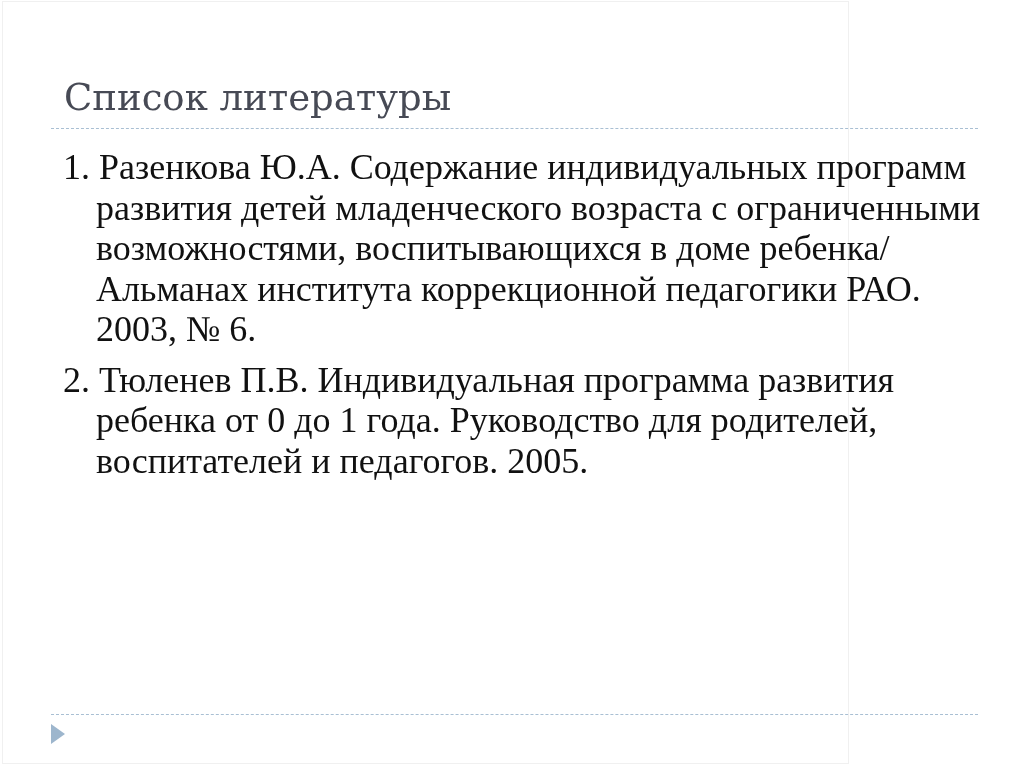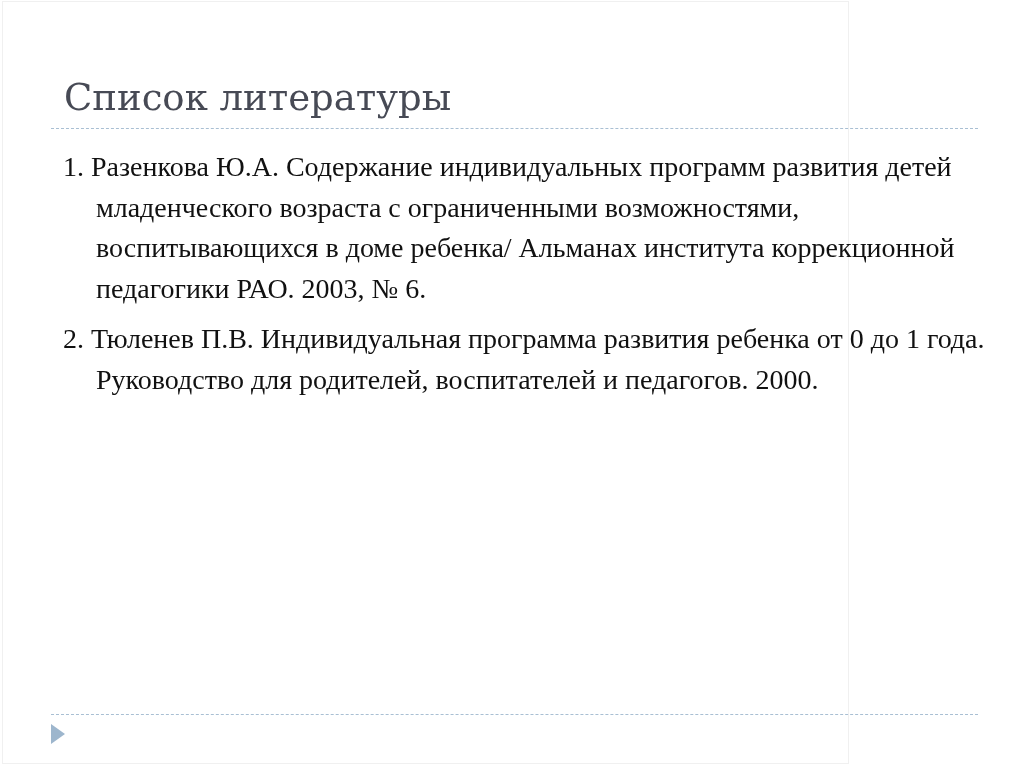--- a/index.html
+++ b/index.html
@@ -42,21 +42,21 @@
       border-top: 1px dashed #a9bfd3;
     }
     .rule.top { top: 126px; }
     .rule.bottom { top: 712px; }
     .content {
       position: absolute;
       left: 60px;
       top: 145px;
       width: 930px;
       font-family: "Liberation Serif", "DejaVu Serif", serif;
-      font-size: 28px;
+      font-size: 36px;
       color: #111111;
       line-height: 40.5px;
     }
     .ref {
       padding-left: 33px;
       text-indent: -33px;
       margin-bottom: 10px;
     }
     .ref .num { display: inline; }
     .nav-arrow {
@@ -77,19 +77,19 @@
   <div class="title">Список литературы</div>
   <div class="rule top"></div>
 
   <div class="content">
     <div class="ref">
       <span class="num">1.</span>
       <span>Разенкова Ю.А. Содержание индивидуальных программ развития детей младенческого возраста с ограниченными возможностями, воспитывающихся в доме ребенка/ Альманах института коррекционной педагогики РАО. 2003, № 6.</span>
     </div>
     <div class="ref">
       <span class="num">2.</span>
-      <span>Тюленев П.В. Индивидуальная программа развития ребенка от 0 до 1 года. Руководство для родителей, воспитателей и педагогов. 2000.</span>
+      <span>Тюленев П.В. Индивидуальная программа развития ребенка от 0 до 1 года. Руководство для родителей, воспитателей и педагогов. 2005.</span>
     </div>
   </div>
 
   <div class="rule bottom"></div>
   <div class="nav-arrow"></div>
 </div>
 
 </body></html>

